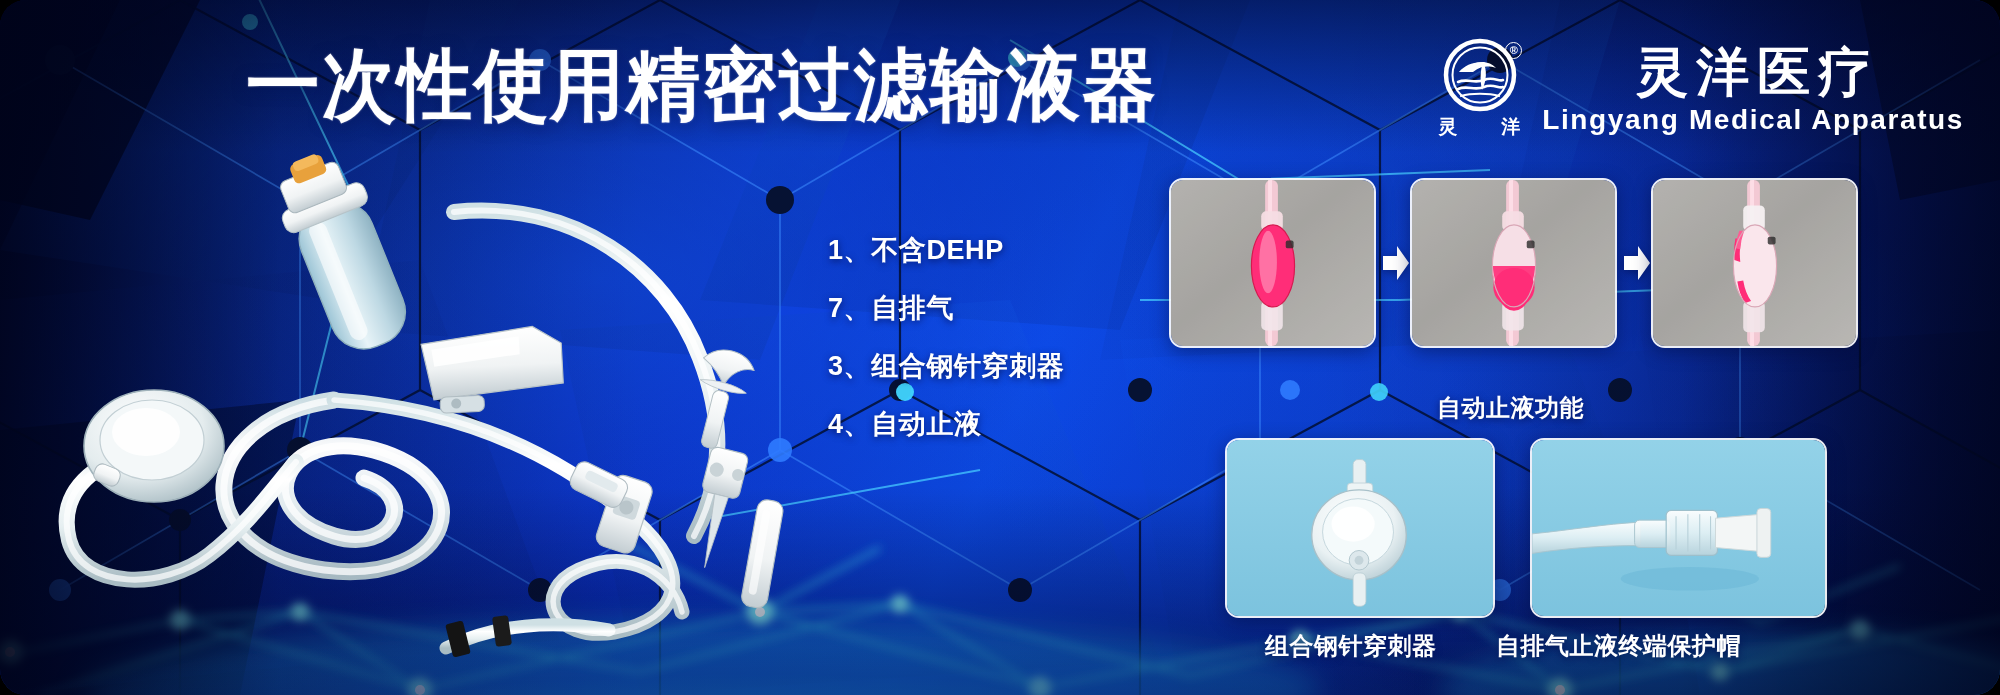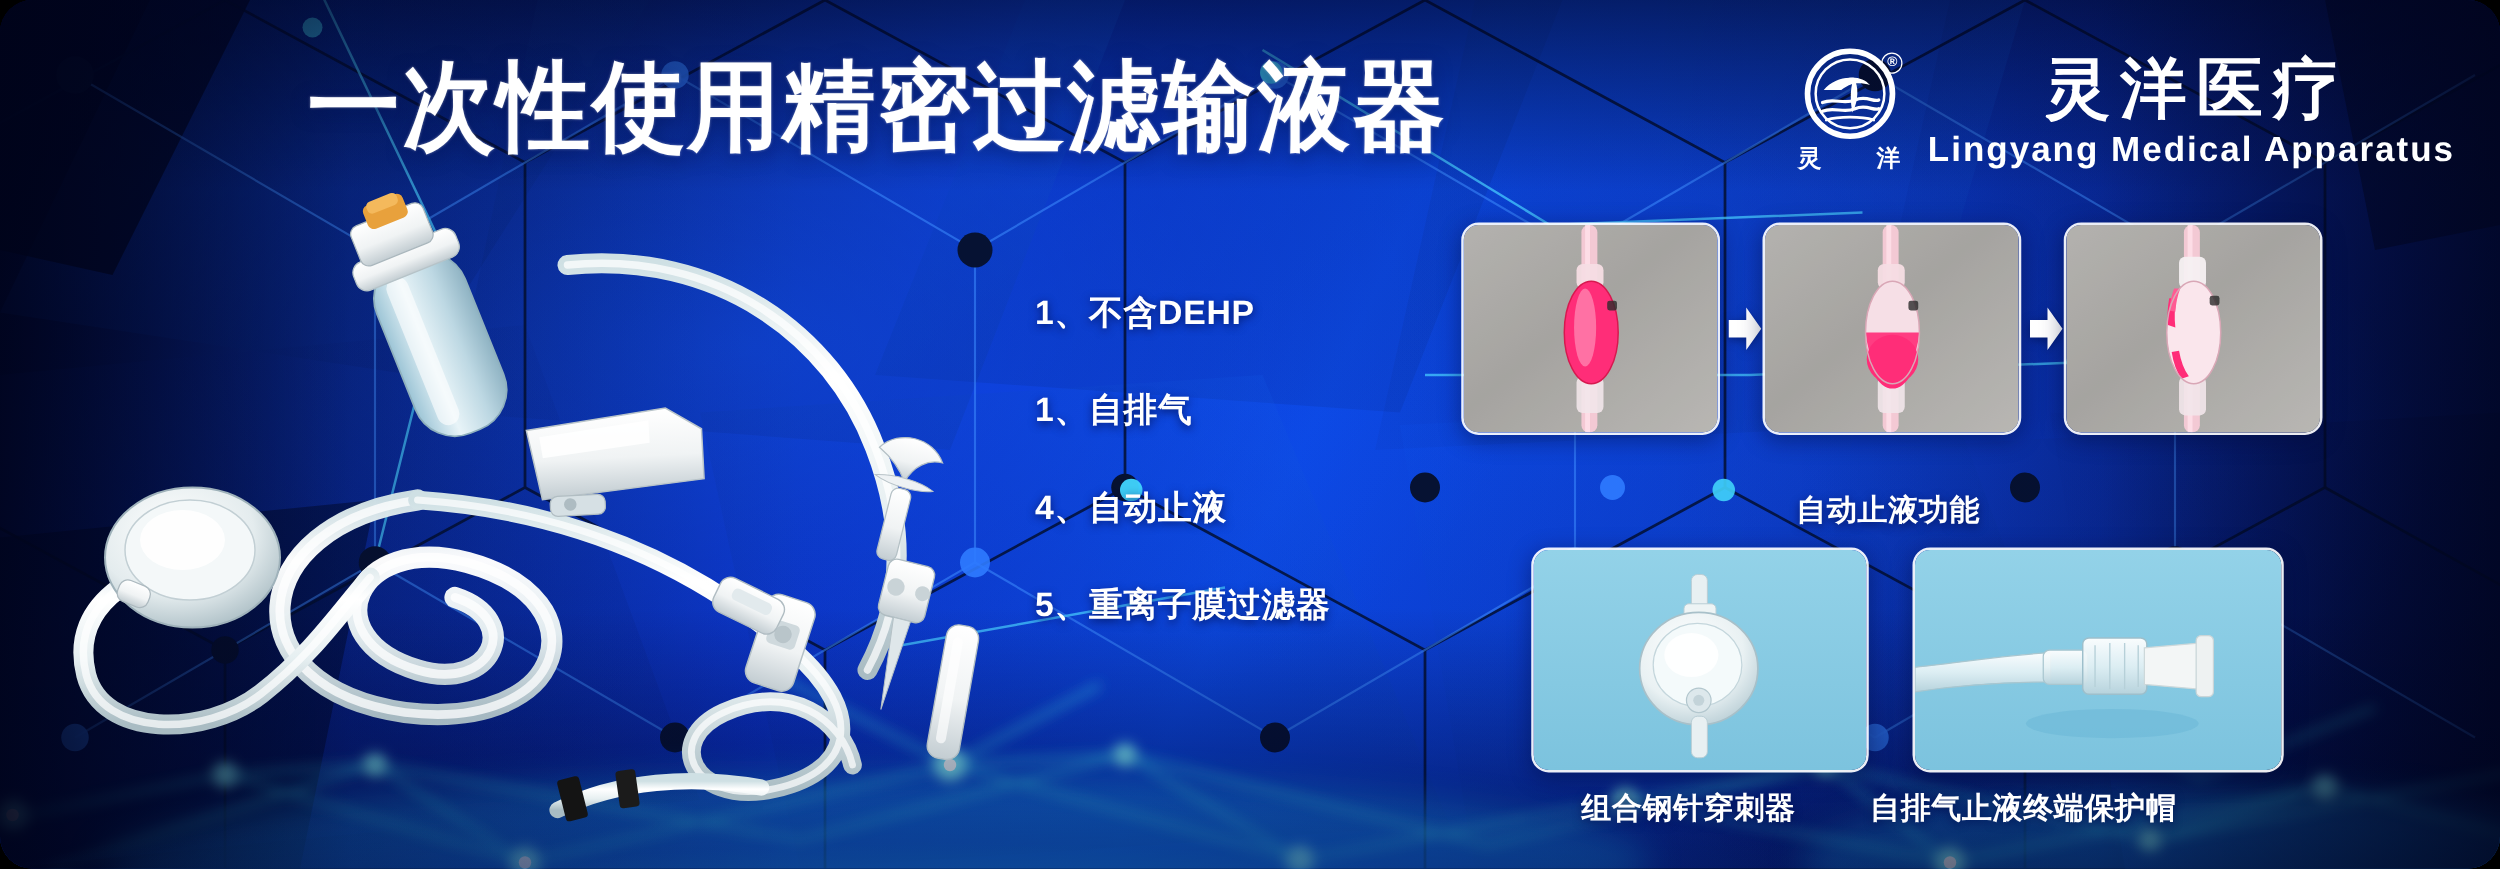--- a/index.html
+++ b/index.html
@@ -70,21 +70,21 @@
     line-height:1.06; white-space:nowrap; text-indent:8px;font-family:Liberation Serif, serif;
   }
   .brand .en-name {
     color:#fff; font-size:28px; font-weight:700; letter-spacing:1.6px;
     margin-top:4px; white-space:nowrap;
   }
 
   
   #features {
     position:absolute; left:828px; top:232px;
-    display:flex; flex-direction:column; gap:42px;
+    display:flex; flex-direction:column; gap:22px;
   }
   .feature {
     color:#ffffff; font-size:27px; font-weight:700; white-space:nowrap;
     letter-spacing:0.6px;
     text-shadow:0 2px 7px rgba(0,15,80,0.75);
   }
 
   
   #hero { position:absolute; left:34px; top:150px; width:790px; height:510px; }
   #hero svg { display:block; width:790px; height:510px; }
@@ -415,23 +415,23 @@
         <ellipse cx="120" cy="296" rx="70" ry="56" fill="url(#filterg)" stroke="#9fb2ba" stroke-width="1.6"></ellipse>
         <ellipse cx="118" cy="290" rx="52" ry="40" fill="#f4f8f9" stroke="#c2cfd4" stroke-width="1.2"></ellipse>
         <ellipse cx="112" cy="282" rx="34" ry="24" fill="#ffffff" opacity="0.85"></ellipse>
         <rect x="60" y="316" width="26" height="18" rx="7" fill="url(#whiteg)" stroke="#acb9bf" stroke-width="1" transform="rotate(22 73 325)"></rect>
       </g>
     </svg>
   </div>
 
   <div id="features">
     <div class="feature">1、不含DEHP</div>
-    <div class="feature">1、自排气</div>
+    <div class="feature">7、自排气</div>
+    <div class="feature">3、组合钢针穿刺器</div>
     <div class="feature">4、自动止液</div>
-    <div class="feature">5、重离子膜过滤器</div>
   </div>
 
   <div class="panel" id="panel-a">
     <svg viewBox="0 0 207 170" preserveAspectRatio="none">
       <defs>
         <linearGradient id="grayb" x1="0" y1="0" x2="1" y2="1">
           <stop offset="0%" stop-color="#b9b7b4"></stop>
             <stop offset="45%" stop-color="#a8a6a3"></stop>
           <stop offset="100%" stop-color="#bfbdba"></stop>
         </linearGradient>

